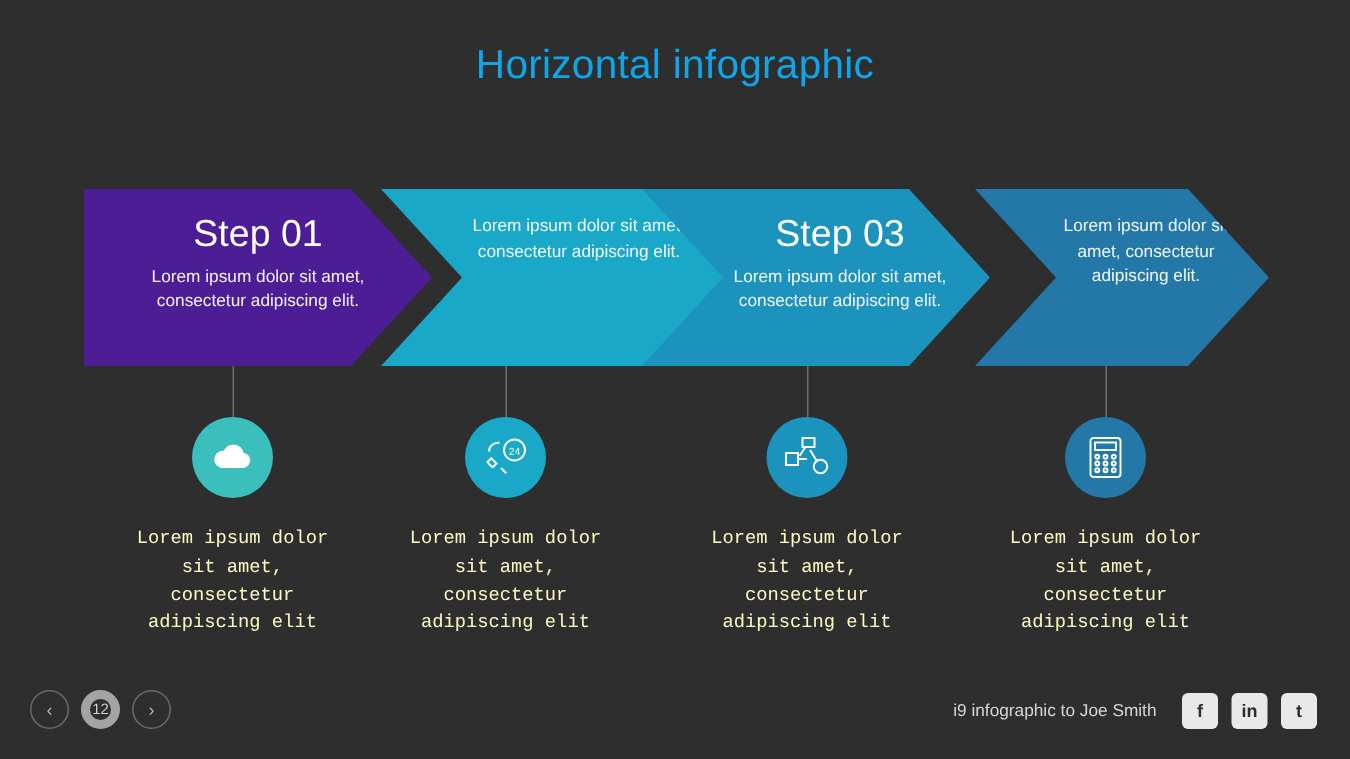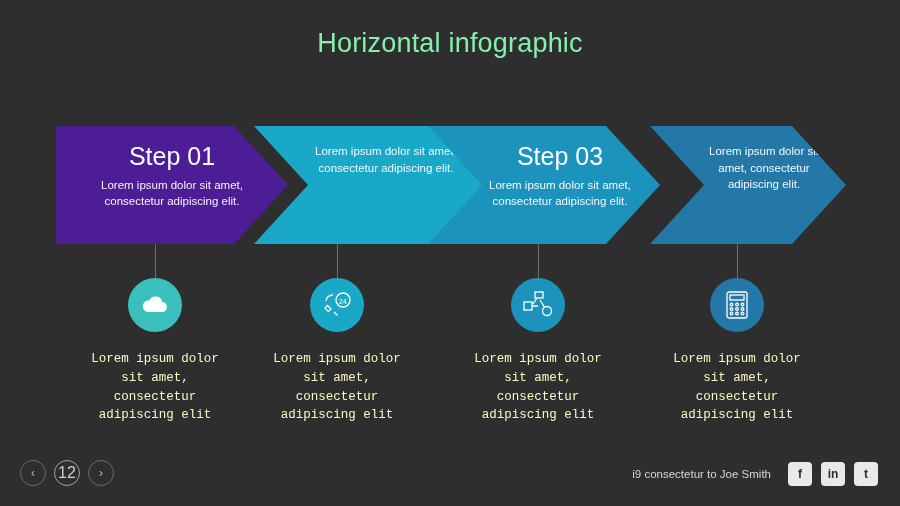--- a/index.html
+++ b/index.html
@@ -18,21 +18,21 @@
     position: absolute;
     inset: 0;
     background: #2e2e2e;
   }
   .title {
     position: absolute;
     top: 28px; left: 0; right: 0;
     text-align: center;
     font-size: 27px;
     font-weight: 400;
-    color: #86efac;
+    color: #0ea5e9;
     letter-spacing: 0.2px;
   }
 
   
   .band {
     position: absolute;
     top: 126px;
     left: 56px;
     width: 790px;
     height: 118px;
@@ -109,25 +109,25 @@
     border: 1px solid #6a6a6a;
     border-radius: 50%;
     color: #b8b8b8;
     display: flex; align-items: center; justify-content: center;
     font-size: 12px;
     background: transparent;
     cursor: pointer;
   }
   .page-num {
     width: 26px; height: 26px;
-    border: 1px solid #a3a3a3;
+    border: 6px solid #a3a3a3;
     border-radius: 50%;
     color: #cfcfcf;
     display: flex; align-items: center; justify-content: center;
-    font-size: 16px;
+    font-size: 10px;
   }
   .footer-right {
     position: absolute;
     right: 22px; bottom: 20px;
     display: flex; align-items: center; gap: 9px;
   }
   .credit {
     font-size: 11.5px;
     color: #d6d6d6;
     margin-right: 8px;
@@ -214,19 +214,19 @@
   <div class="caption" style="left:463px;">Lorem ipsum dolor sit amet, consectetur adipiscing elit</div>
   <div class="caption" style="left:662px;">Lorem ipsum dolor sit amet, consectetur adipiscing elit</div>
 
   <div class="footer-left">
     <div class="nav-btn">‹</div>
     <div class="page-num">12</div>
     <div class="nav-btn">›</div>
   </div>
 
   <div class="footer-right">
-    <div class="credit">i9 consectetur to Joe Smith</div>
+    <div class="credit">i9 infographic to Joe Smith</div>
     <div class="social">f</div>
     <div class="social">in</div>
     <div class="social">t</div>
   </div>
 
 </div>
 
 </body></html>

